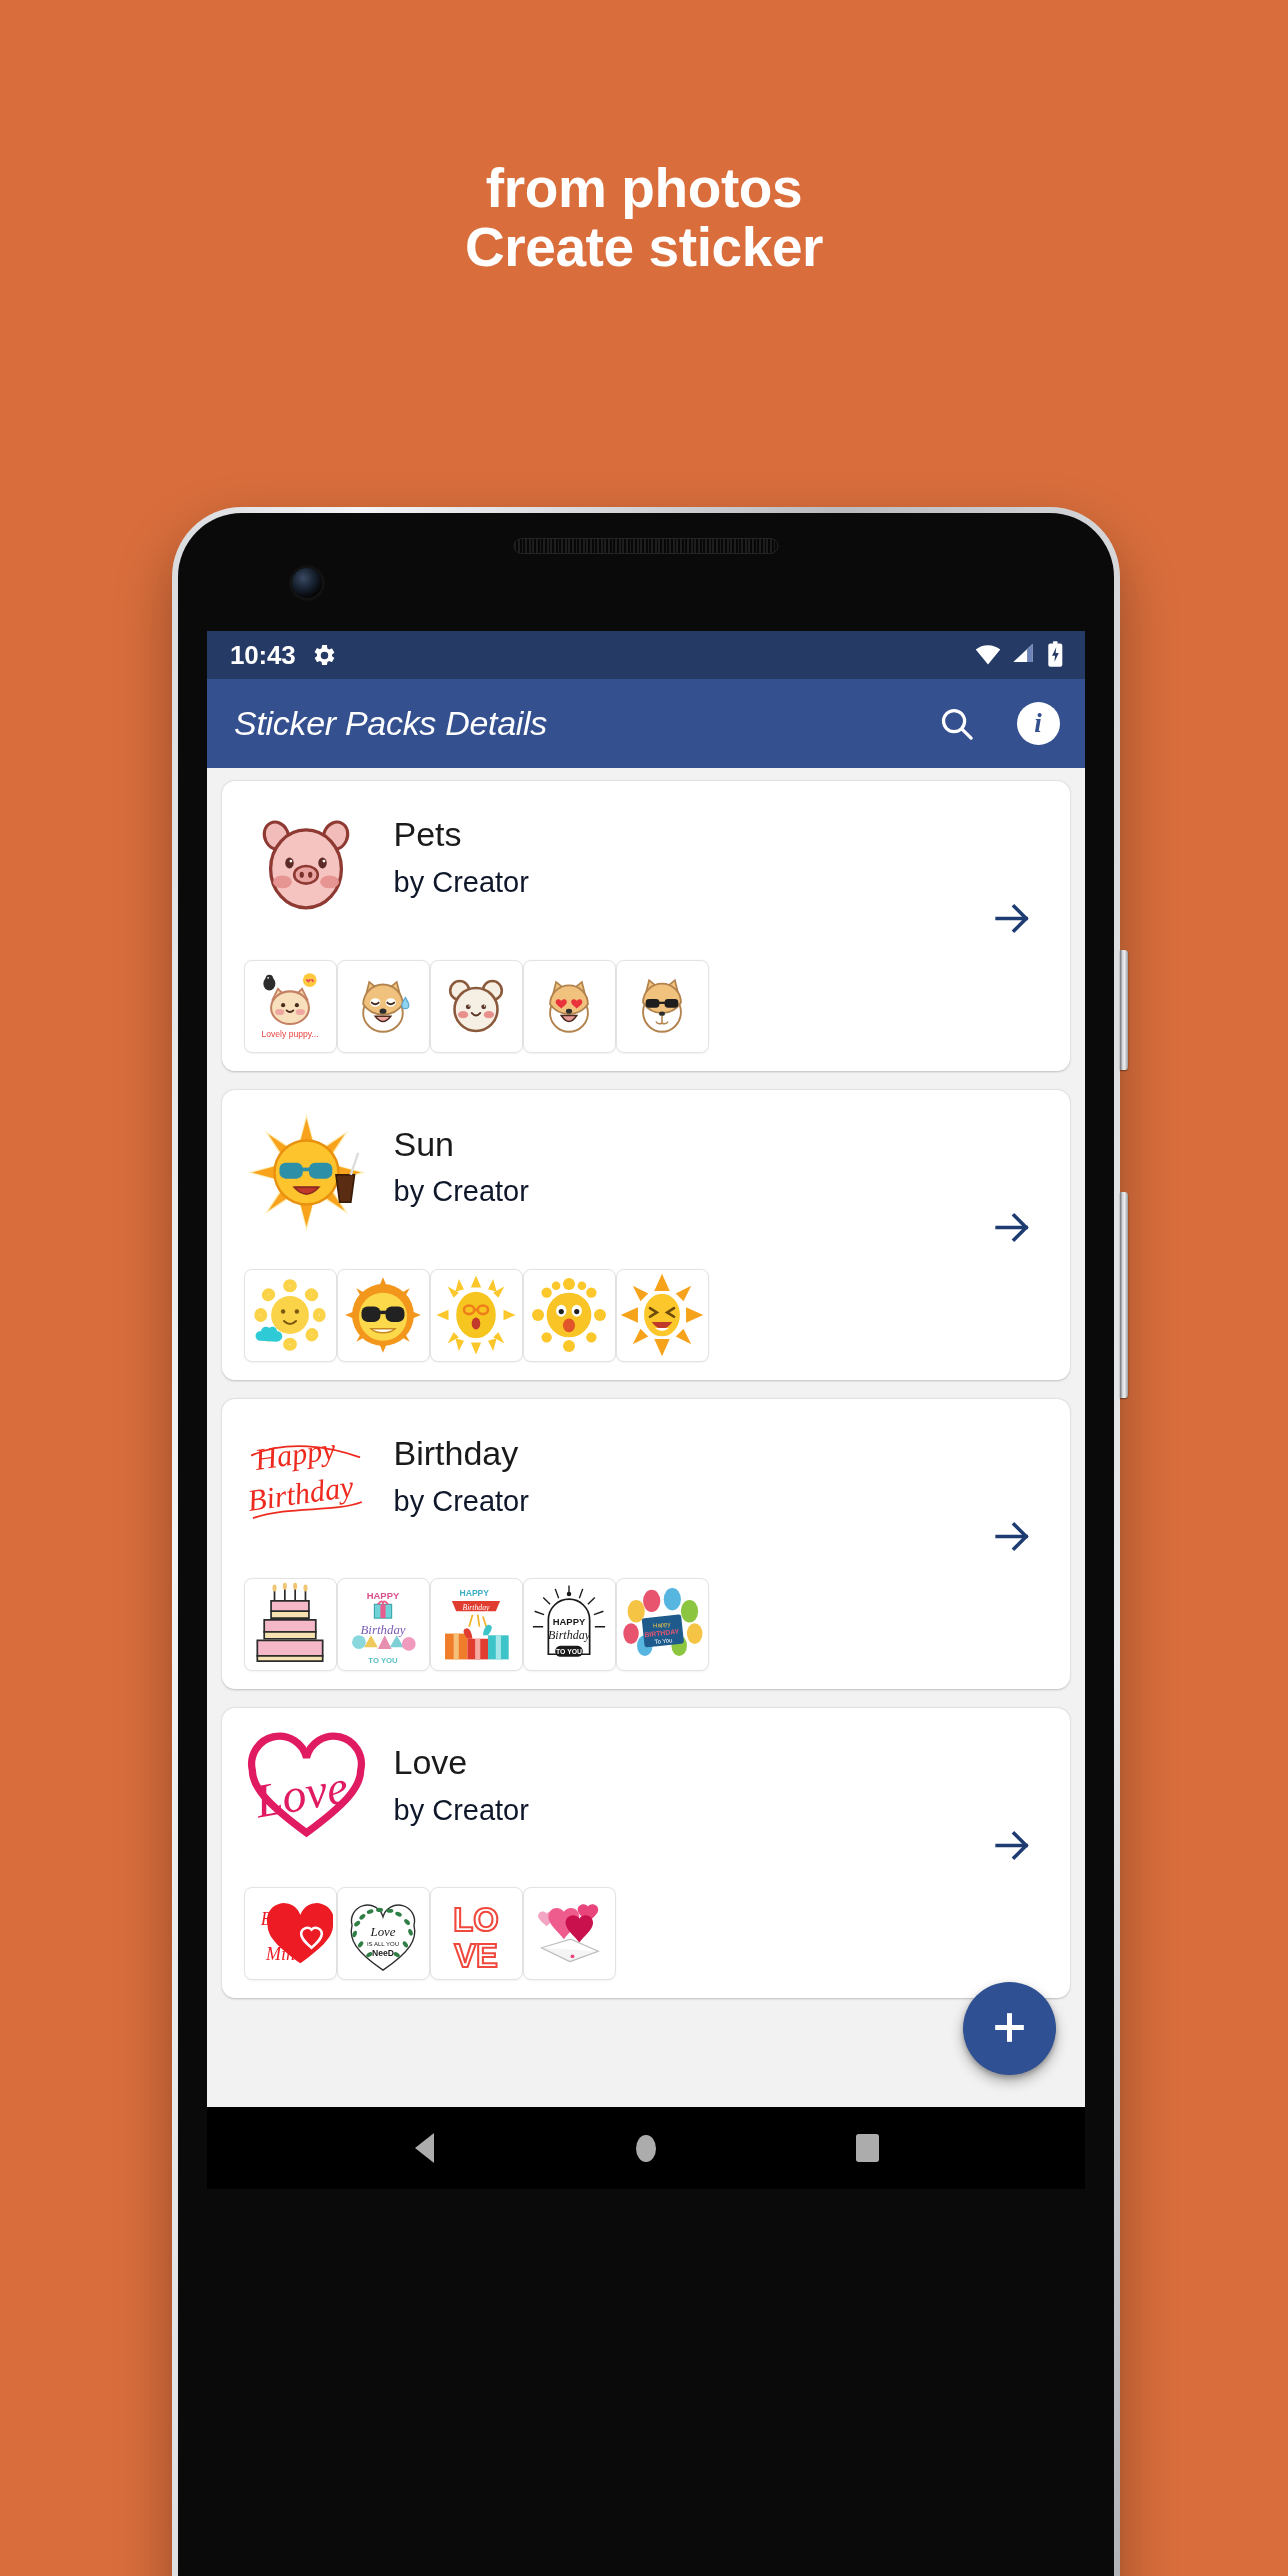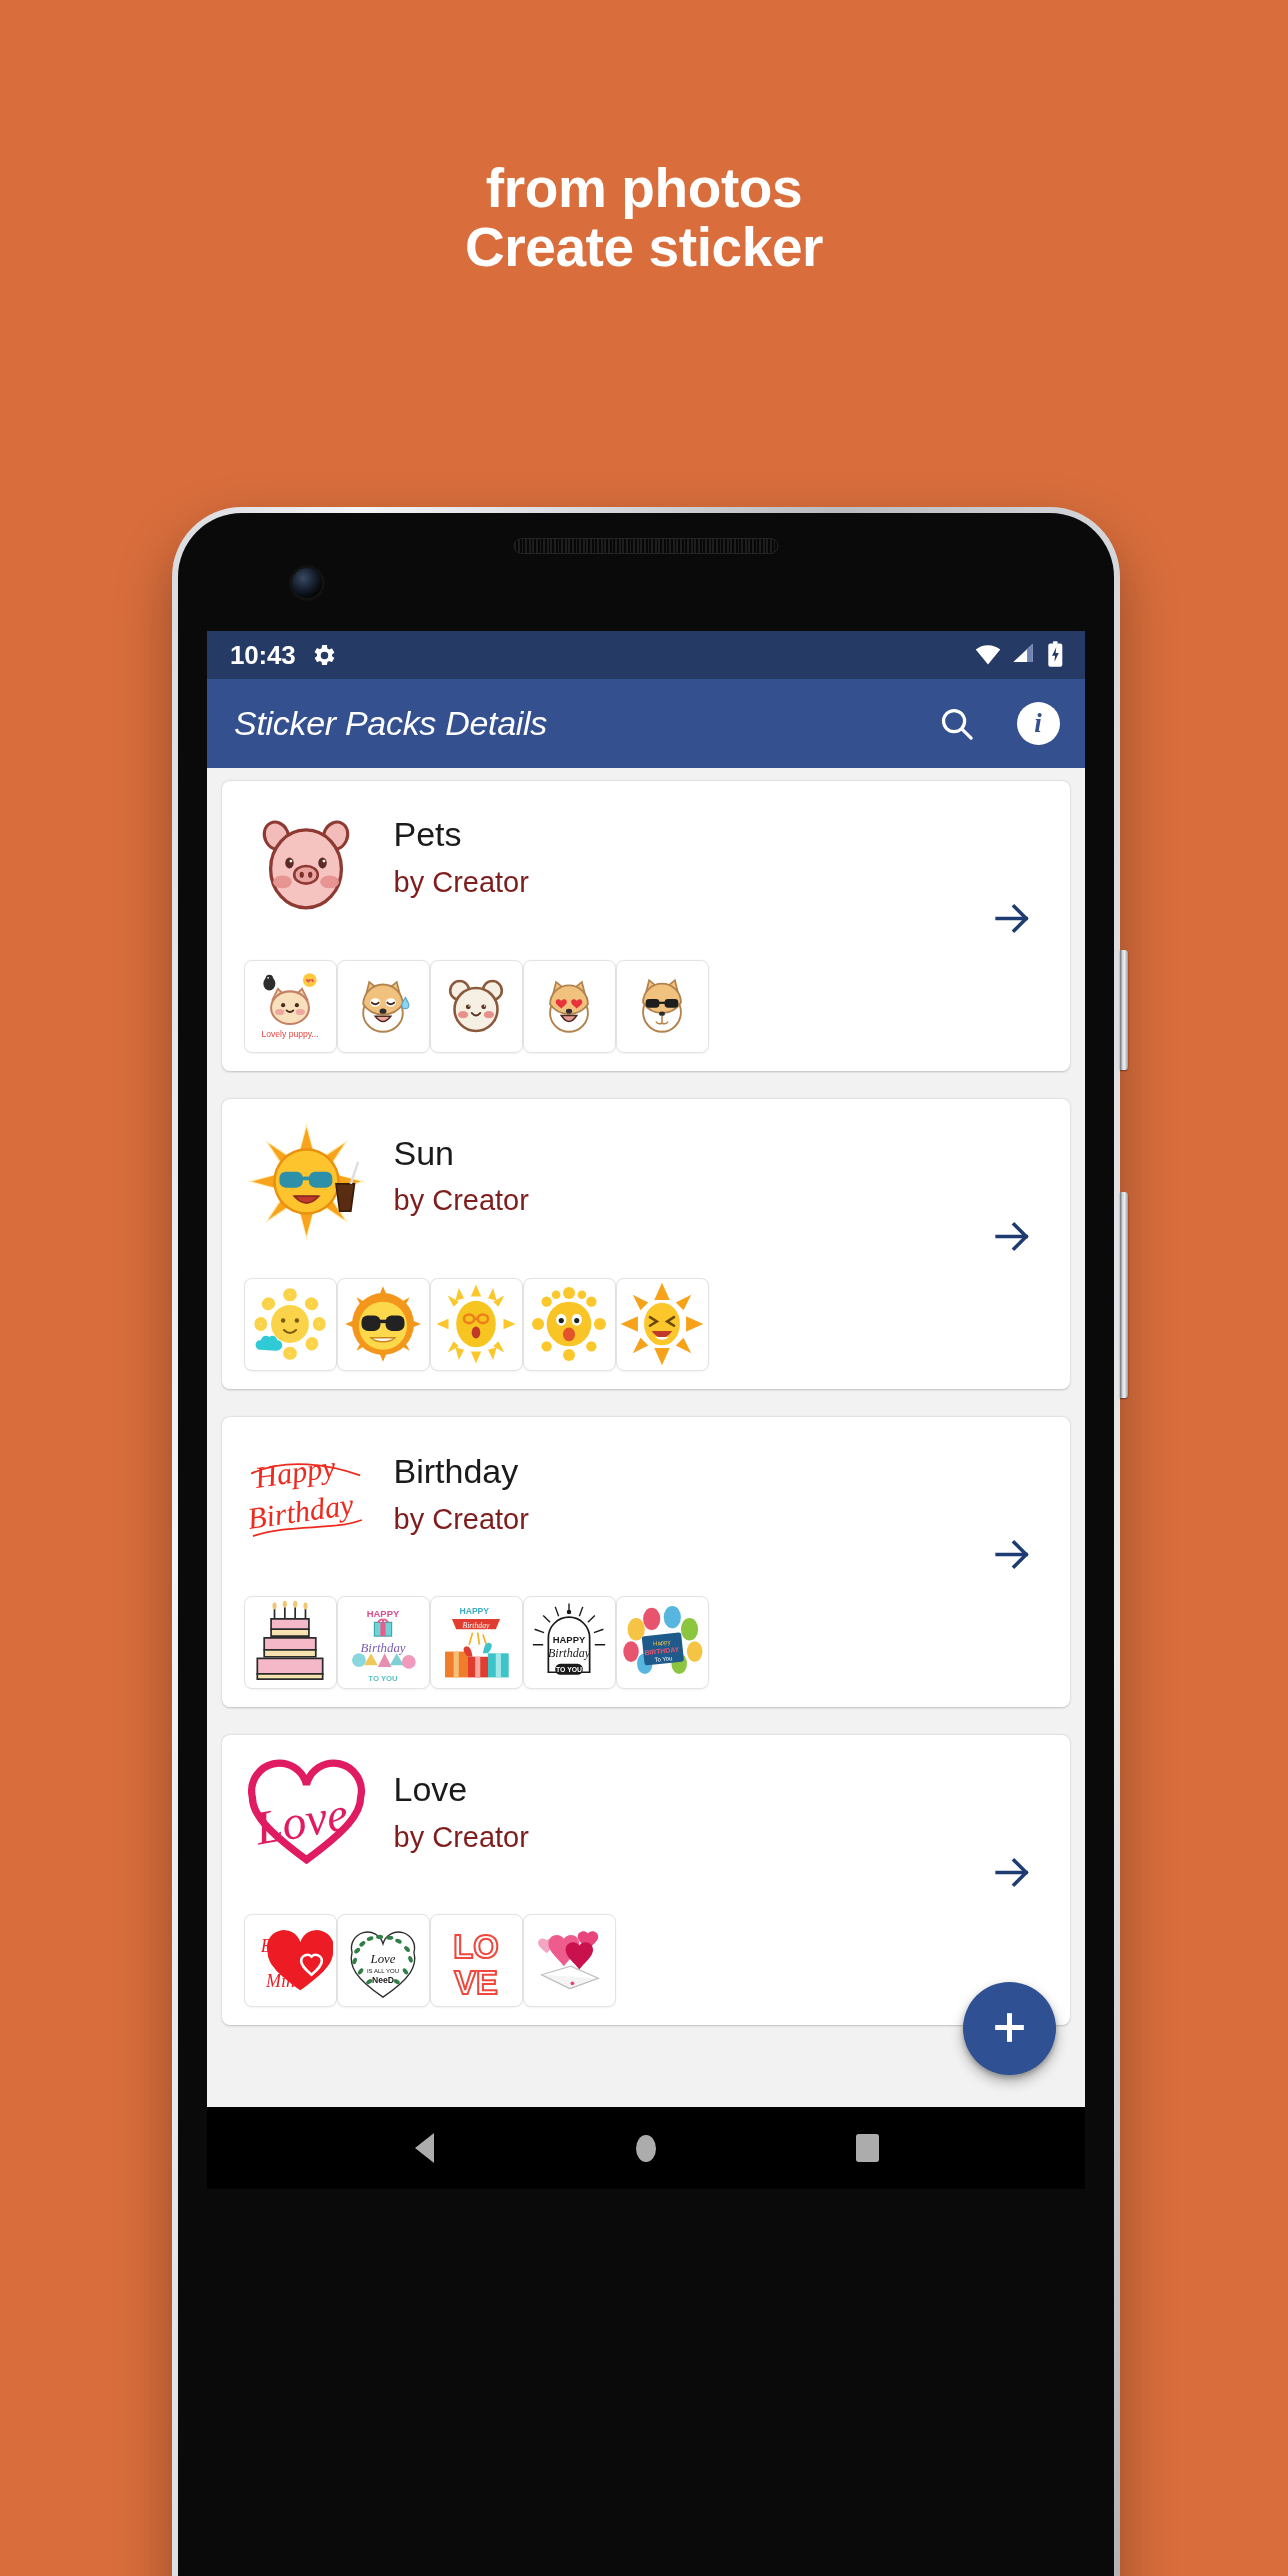--- a/index.html
+++ b/index.html
@@ -163,22 +163,22 @@
   
   .pack-list {
     position: relative;
     height: calc(1476px - 48px - 89px);
     padding: 12.5px 0 0 0;
     overflow: hidden;
   }
 
   .pack-card {
     background: #FFFFFF;
-    margin: 0 15px 28px 15px;
-    border-radius: 8px;
+    margin: 0 15px 19px 15px;
+    border-radius: 13px;
     box-shadow: 0 0.9px 2.7px rgba(0,0,0,0.13), 0 0.9px 1.8px rgba(0,0,0,0.09);
     padding: 19.7px 21.5px 18px 21.5px;
     position: relative;
   }
 
   .pack-head {
     display: flex;
     align-items: flex-start;
     min-height: 154px;
   }
@@ -192,21 +192,21 @@
     padding-top: 16px;
     flex: 1;
   }
   .pack-title {
     font-size: 34px;
     color: #1A1A1A;
     line-height: 1.1;
   }
   .pack-author {
     font-size: 29px;
-    color: #7f1d1d;
+    color: #0f172a;
     margin-top: 12.5px;
   }
   .pack-arrow {
     position: absolute;
     right: 34px;
     top: 114px;
     width: 47px;
     height: 47px;
     display: flex; align-items: center; justify-content: center;
     cursor: pointer;

